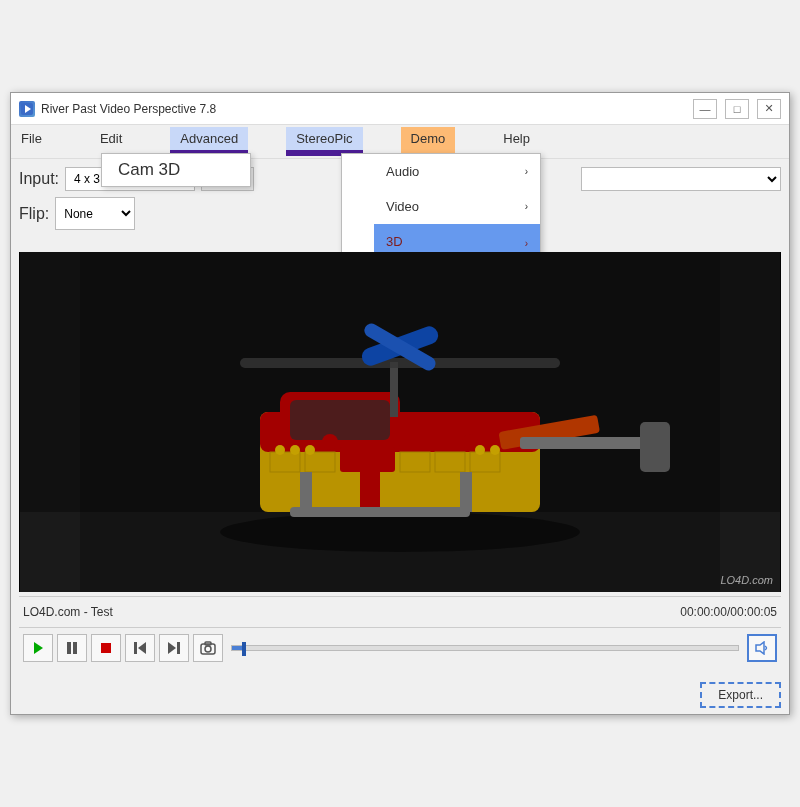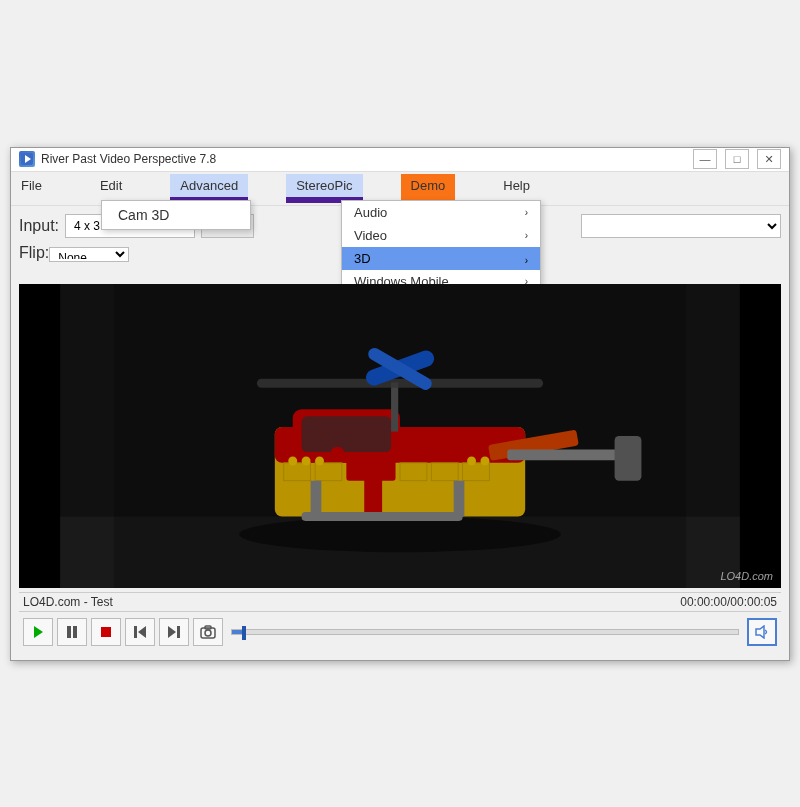--- a/index.html
+++ b/index.html
@@ -19,21 +19,21 @@
       border: 1px solid #999;
       box-shadow: 2px 2px 8px rgba(0,0,0,0.3);
     }
     .title-bar {
       background: #fff;
       padding: 6px 8px;
       display: flex;
       align-items: center;
       justify-content: space-between;
       border-bottom: 1px solid #ddd;
-      height: 24px;
+      height: 32px;
     }
     .title-bar-left {
       display: flex;
       align-items: center;
       gap: 6px;
     }
     .app-icon {
       width: 16px;
       height: 16px;
       background: linear-gradient(135deg, #3a6bc7, #5b9bd5);
@@ -117,47 +117,48 @@
     .output-select {
       width: 200px;
       padding: 2px 4px;
       border: 1px solid #bbb;
       background: white;
       font-size: 12px;
       height: 24px;
     }
     .flip-row {
       display: flex;
-      align-items: flex-end;
+      align-items: center;
+      gap: 6px;
       margin-bottom: 22px;
     }
     .flip-select {
       width: 80px;
       padding: 2px 4px;
       border: 1px solid #bbb;
       background: white;
       font-size: 12px;
-      height: 15px;
+      height: 33px;
     }
     .video-area {
       background: #000;
       width: 100%;
-      height: 304px;
+      height: 340px;
       position: relative;
       overflow: hidden;
       margin-bottom: 4px;
     }
     .lego-svg {
       width: 100%;
       height: 100%;
     }
     .status-bar {
       display: flex;
       justify-content: space-between;
-      padding: 2px 4px;
+      padding: 8px 4px;
       font-size: 12px;
       color: #333;
       background: #f0f0f0;
       border-top: 1px solid #ccc;
       border-bottom: 1px solid #ccc;
     }
     .player-controls {
       display: flex;
       align-items: center;
       padding: 6px 4px;
@@ -238,38 +239,39 @@
       position: absolute;
       top: 28px;
       left: 330px;
       background: white;
       border: 1px solid #bbb;
       box-shadow: 2px 2px 6px rgba(0,0,0,0.2);
       min-width: 200px;
       pointer-events: all;
     }
     .menu-dropdown-item {
-      padding: 4px 12px;
+      padding: 10px 12px;
       cursor: pointer;
       display: flex;
       justify-content: space-between;
       align-items: center;
       font-size: 13px;
       color: #333;
+      margin-left: 32px;
     }
     .menu-dropdown-item.highlighted {
       background: #6699ee;
-      color: #000000;
+      color: #7f1d1d;
       align-items: flex-end;
     }
     .menu-arrow { font-size: 10px; }
     .adv-menu-item {
       padding: 6px 16px;
       cursor: pointer;
-      font-size: 14px;
+      font-size: 17px;
       color: #333;
     }
     .menu-bar-wrapper {
       position: relative;
     }
     .watermark {
       position: absolute;
       bottom: 6px;
       right: 8px;
       font-size: 11px;
@@ -298,21 +300,21 @@
       <button class="win-btn close">✕</button>
     </div>
   </div>
 
   <div class="menu-bar-wrapper">
     <div class="menu-bar">
       <div class="menu-item">File</div>
       <div class="menu-item">Edit</div>
       <div class="menu-item active">Advanced</div>
       <div class="menu-item active">StereoPic</div>
-      <div class="menu-item demo-active" style="background:#f97316; font-weight:500;">Demo</div>
+      <div class="menu-item demo-active" style="background:#fdba74; font-weight:500;">Demo</div>
       <div class="menu-item">Help</div>
     </div>
 
     <div class="advanced-menu">
       <div class="adv-menu-item">Cam 3D</div>
     </div>
 
     <div class="demo-menu">
       <div class="menu-dropdown-item">
         <span>Audio</span>
@@ -460,13 +462,16 @@
       </div>
       <button class="volume-btn">
         <svg width="16" height="14" viewBox="0 0 16 14">
           <polygon points="2,4 6,4 10,1 10,13 6,10 2,10" fill="none" stroke="#4a7fd5" stroke-width="1.5"></polygon>
           <path d="M11,5 Q14,7 11,9" fill="none" stroke="#4a7fd5" stroke-width="1.5"></path>
         </svg>
       </button>
     </div>
   </div>
 
+  <div class="bottom-bar">
+    <button class="export-btn">Export...</button>
+  </div>
 </div>
 
 </body></html>

